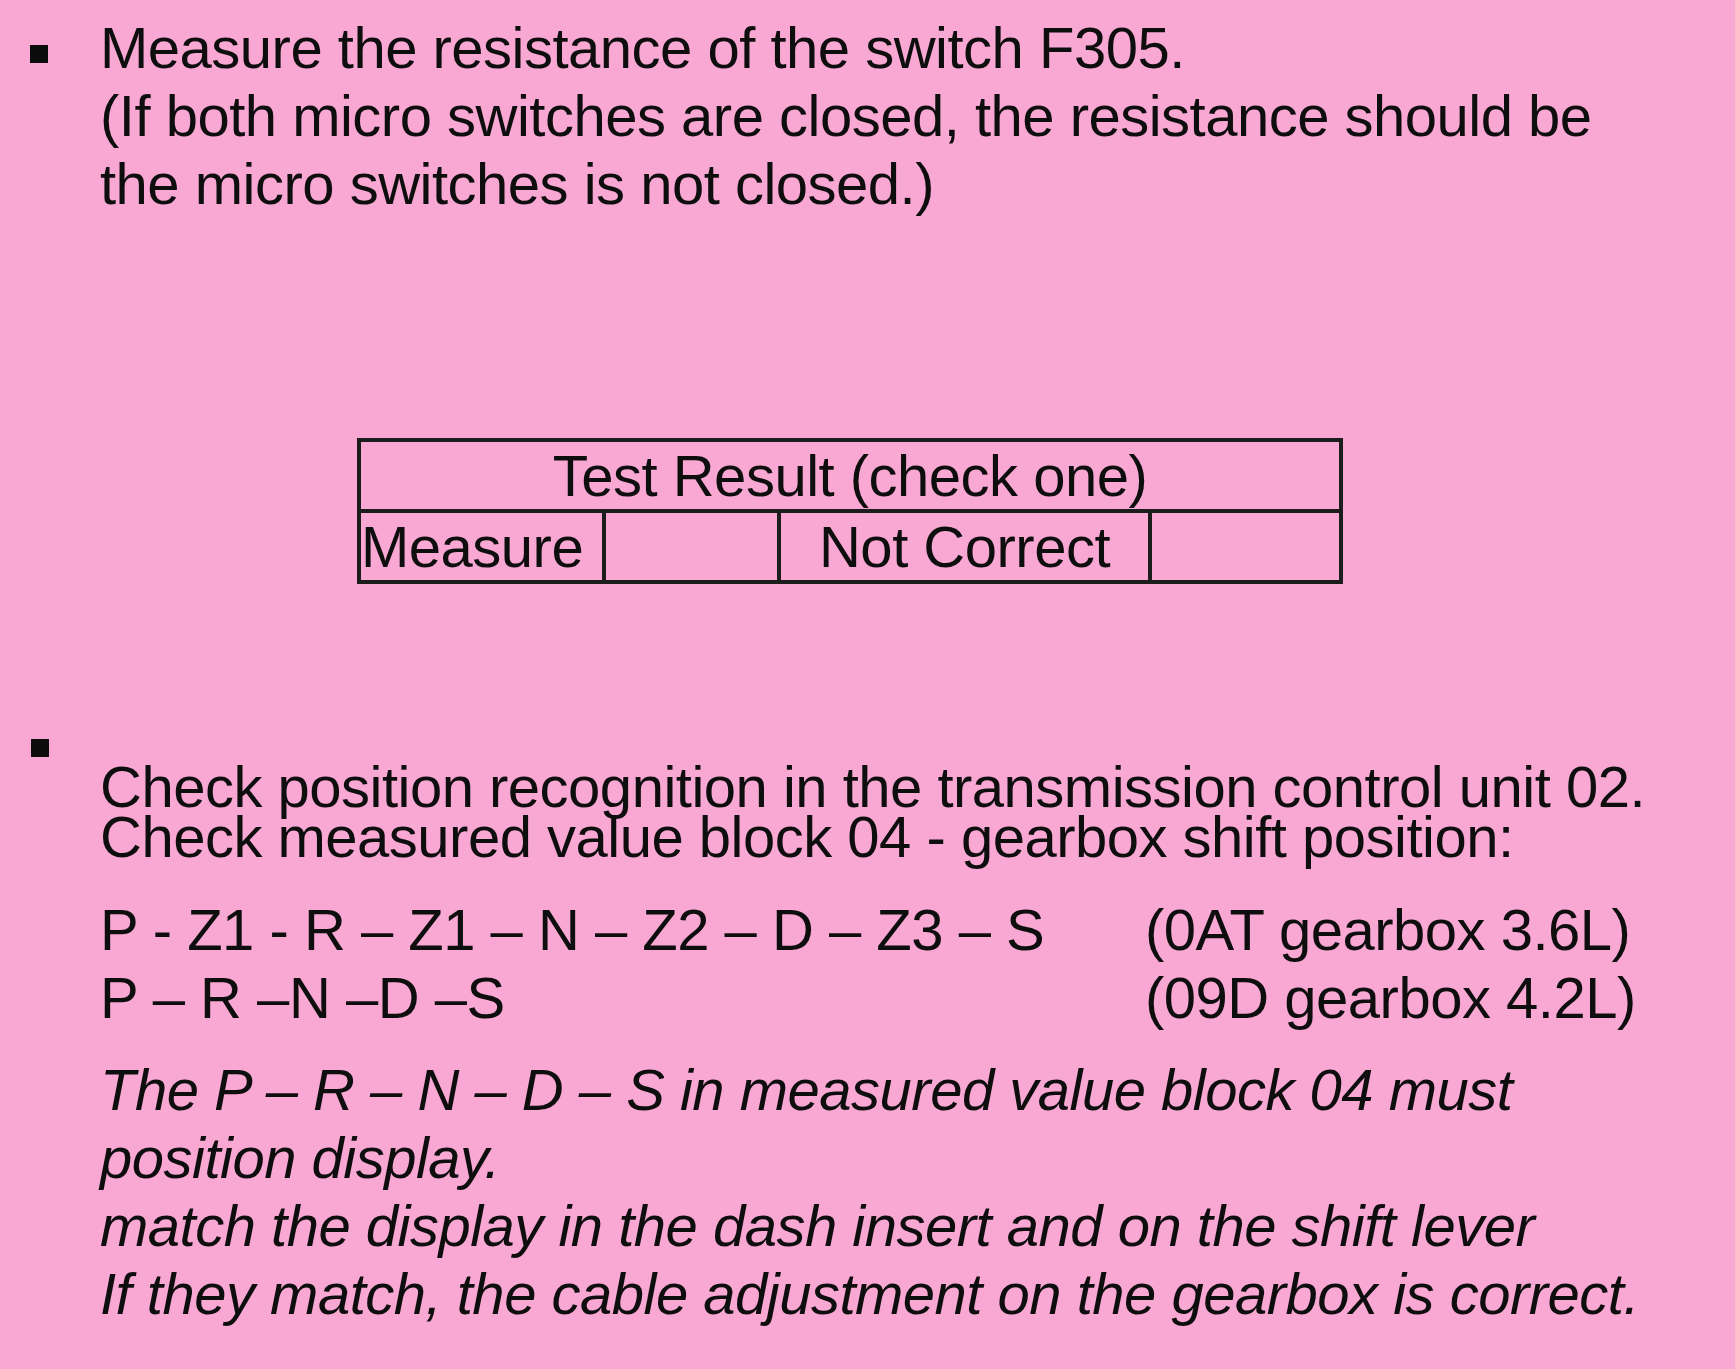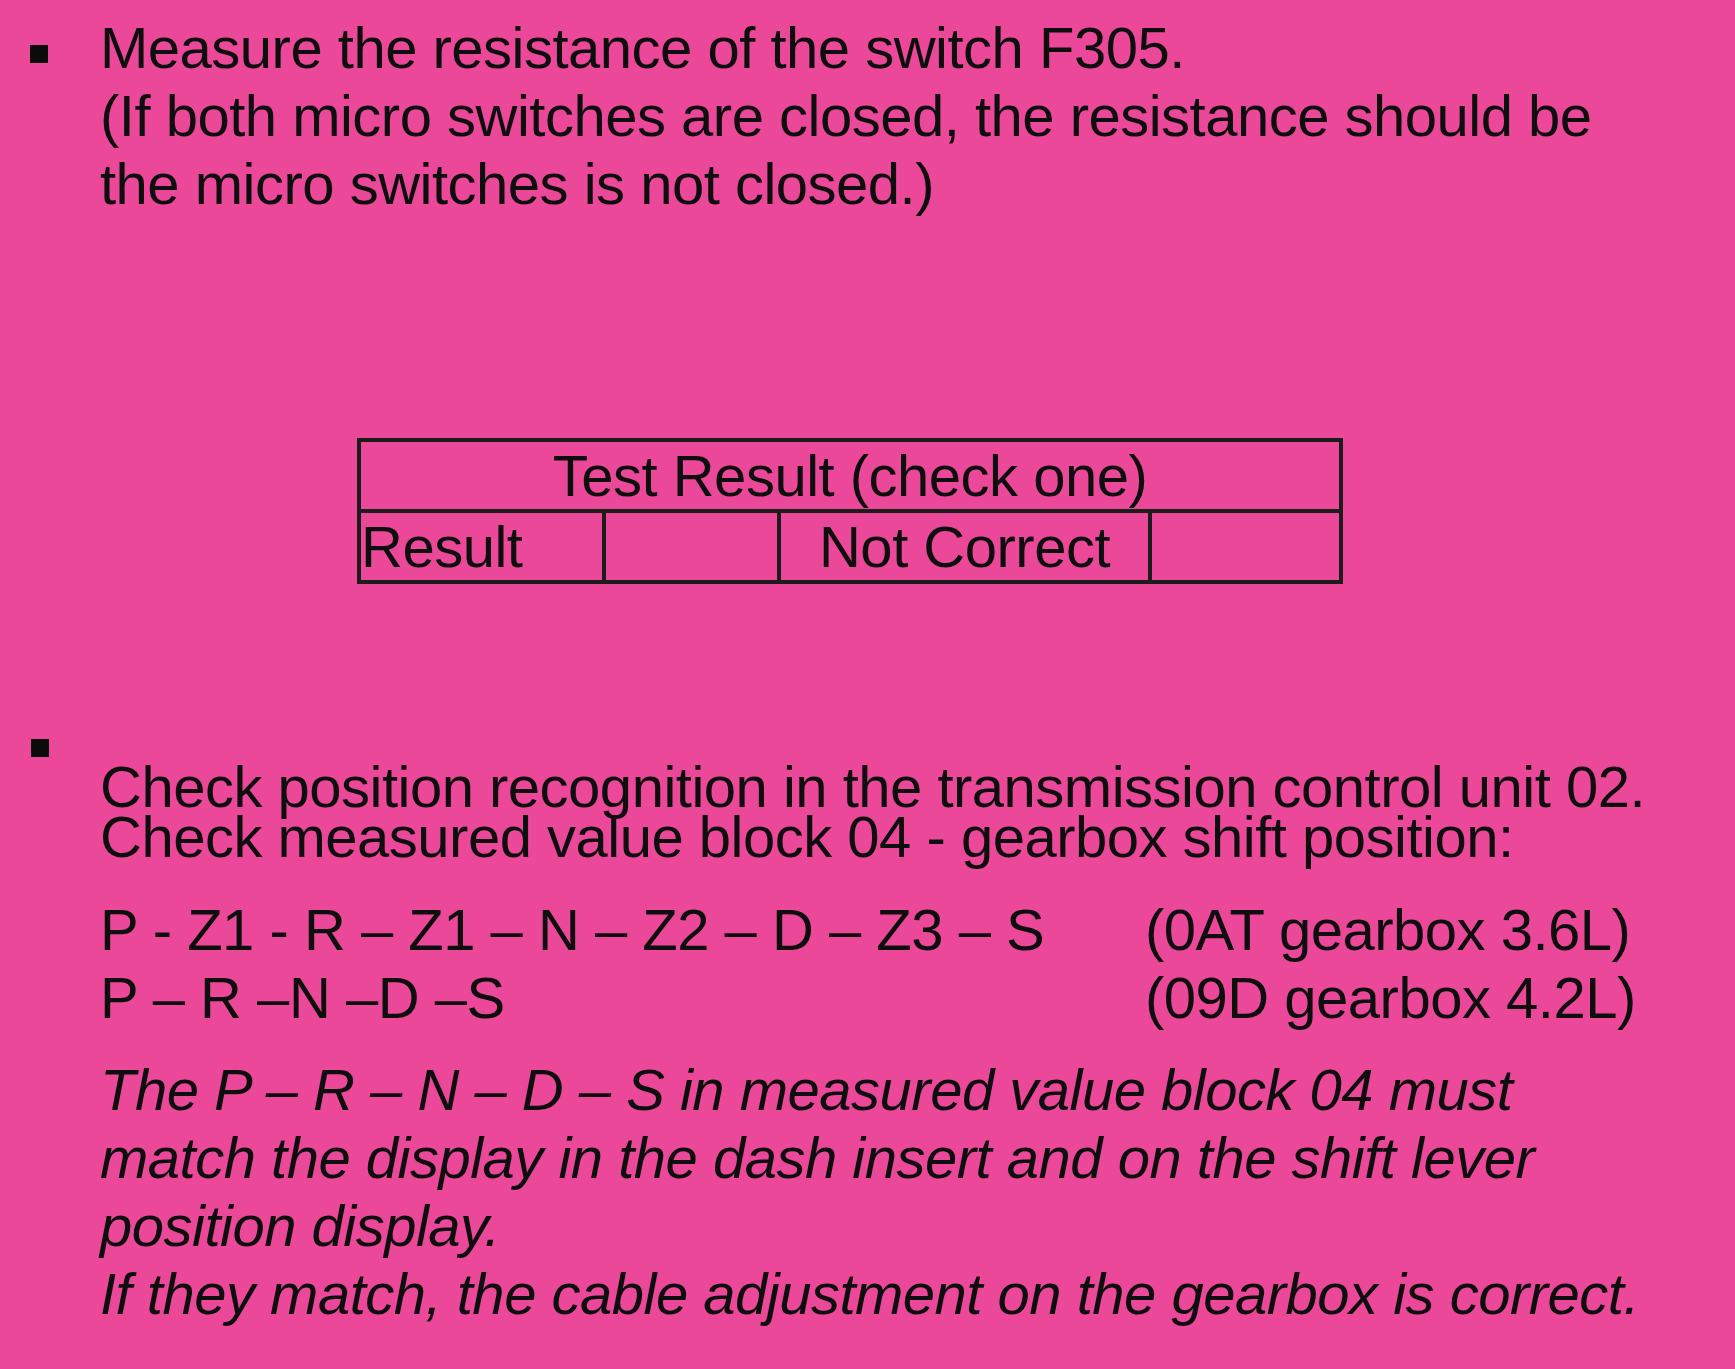--- a/index.html
+++ b/index.html
@@ -13,21 +13,21 @@
     position: relative;
     font-family: "Liberation Sans", sans-serif;
     color: #0e0e0e;
     overflow: hidden;
   }
   .page {
     position: absolute;
     left: 0; top: 0;
     width: 1735px;
     height: 1369px;
-    background: #ec4899;
+    background: #f9a8d4;
     filter: blur(0.45px);
   }
   .bullet {
     position: absolute;
     width: 18px;
     height: 18px;
     background: #0b0b0b;
   }
   .b1 { left: 30px; top: 45px; }
   .b2 { left: 31px; top: 739px; }
@@ -114,21 +114,21 @@
       <col style="width:245px">
       <col style="width:175px">
       <col style="width:371px">
       <col style="width:191px">
     </colgroup>
     <tbody>
       <tr>
         <td colspan="4" class="header-cell">Test Result (check one)</td>
       </tr>
       <tr class="answer-row">
-        <td class="label-left">Result</td>
+        <td class="label-left">Measure</td>
         <td></td>
         <td class="label-center">Not Correct</td>
         <td></td>
       </tr>
     </tbody>
   </table>
 
   <span class="bullet b2"></span>
 
   <div class="single-line s2l1">Check position recognition in the transmission control unit 02.</div>
@@ -141,18 +141,18 @@
       <span class="gearbox-note">(0AT gearbox 3.6L)</span>
     </div>
     <div class="gearline">
       <span>P – R –N –D –S</span>
       <span class="gearbox-note">(09D gearbox 4.2L)</span>
     </div>
   </div>
 
   <div class="textblock tb2">
     <div>The P – R – N – D – S in measured value block 04 must</div>
+    <div>position display.</div>
     <div>match the display in the dash insert and on the shift lever</div>
-    <div>position display.</div>
     <div>If they match, the cable adjustment on the gearbox is correct.</div>
   </div>
 
 </div>
 
 </body></html>

